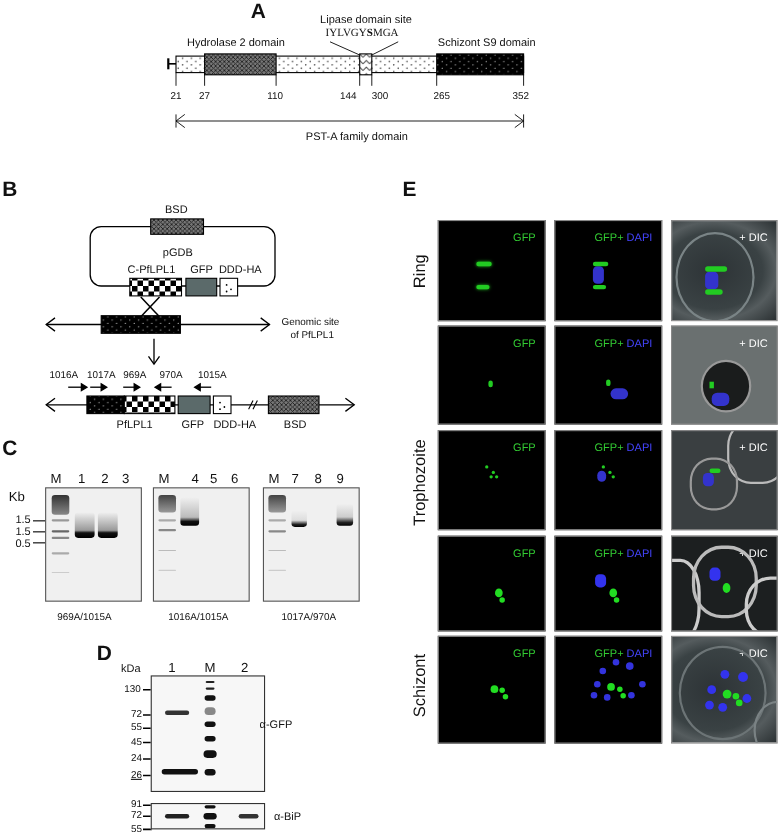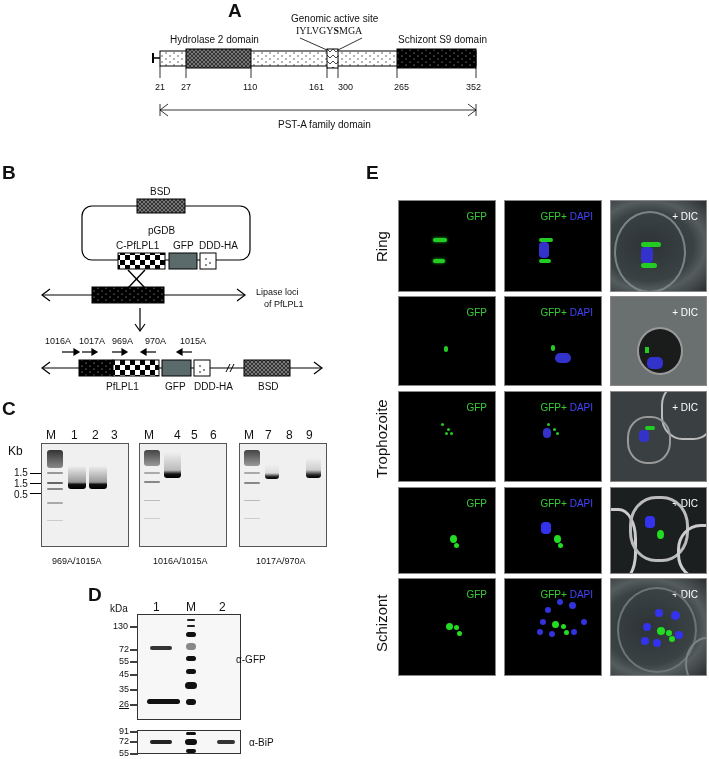--- a/index.html
+++ b/index.html
@@ -66,29 +66,29 @@
       <line x1="338" y1="68" x2="338" y2="78"></line>
       <line x1="397" y1="68" x2="397" y2="78"></line>
       <line x1="476" y1="68" x2="476" y2="78"></line>
     <line x1="160" y1="104" x2="160" y2="116"></line>
       <line x1="476" y1="104" x2="476" y2="116"></line>
     <line x1="160" y1="110" x2="476" y2="110"></line>
     <path d="M168 104L160 110L168 116M468 104L476 110L468 116" fill="none"></path>
   </g>
 </svg>
 <div class="abs t10" style="left:170px;top:34px;">Hydrolase 2 domain</div>
-<div class="abs t10" style="left:291px;top:13px;">Genomic active site</div>
+<div class="abs t10" style="left:291px;top:13px;">Lipase domain site</div>
 <div class="abs t10" style="left:296px;top:25px;font-family:Liberation Serif, serif;">
   <span>IYLVGY</span><b>S</b><span>MGA</span>
 </div>
 <div class="abs t10" style="left:398px;top:34px;">Schizont S9 domain</div>
 <div class="abs t9" style="left:155px;top:82px;">21</div>
 <div class="abs t9" style="left:181px;top:82px;">27</div>
 <div class="abs t9" style="left:243px;top:82px;">110</div>
-<div class="abs t9" style="left:309px;top:82px;">161</div>
+<div class="abs t9" style="left:309px;top:82px;">144</div>
 <div class="abs t9" style="left:338px;top:82px;">300</div>
 <div class="abs t9" style="left:394px;top:82px;">265</div>
 <div class="abs t9" style="left:466px;top:82px;">352</div>
 <div class="abs t10" style="left:278px;top:119px;">PST-A family domain</div>
 
 <div class="abs plabel" style="left:2px;top:162px;">B</div>
 <svg class="abs" style="left:0;top:160px;" width="340" height="220">
 
   <rect x="82" y="46" width="168" height="54" rx="10" fill="none" stroke="#000" stroke-width="1.2"></rect>
   <rect x="137" y="39" width="48" height="14" fill="url(#cross)" stroke="#000"></rect>
@@ -134,21 +134,21 @@
   <line x1="226" y1="212" x2="230" y2="204" stroke="#000"></line>
     <line x1="230" y1="212" x2="234" y2="204" stroke="#000"></line>
   <rect x="244" y="200" width="46" height="16" fill="url(#cross)" stroke="#000"></rect>
 </svg>
 <div class="abs t10" style="left:150px;top:186px;">BSD</div>
 <div class="abs t10" style="left:148px;top:225px;">pGDB</div>
 <div class="abs t10" style="left:116px;top:240px;">C-PfLPL1</div>
 <div class="abs t10" style="left:173px;top:240px;">GFP</div>
 <div class="abs t10" style="left:199px;top:240px;">DDD-HA</div>
 <div class="abs t9" style="left:256px;top:286px;line-height:12px;">
-  <div>Lipase loci</div>
+  <div>Genomic site</div>
   <div style="padding-left:8px;">of PfLPL1</div>
 </div>
 <div class="abs t9" style="left:45px;top:336px;">1016A</div>
 <div class="abs t9" style="left:79px;top:336px;">1017A</div>
 <div class="abs t9" style="left:112px;top:336px;">969A</div>
 <div class="abs t9" style="left:145px;top:336px;">970A</div>
 <div class="abs t9" style="left:180px;top:336px;">1015A</div>
 <div class="abs t10" style="left:106px;top:381px;">PfLPL1</div>
 <div class="abs t10" style="left:165px;top:381px;">GFP</div>
 <div class="abs t10" style="left:194px;top:381px;">DDD-HA</div>
@@ -211,21 +211,21 @@
 <div class="abs plabel" style="left:88px;top:584px;">D</div>
 <div class="abs t10" style="left:110px;top:603px;">kDa</div>
 <div class="abs t12" style="left:153px;top:600px;">1</div>
 <div class="abs t12" style="left:186px;top:600px;">M</div>
 <div class="abs t12" style="left:219px;top:600px;">2</div>
 
 <div class="abs t9" style="left:113px;top:621px;text-align:center;">130</div>
 <div class="abs t9" style="left:119px;top:644px;">72</div>
 <div class="abs t9" style="left:119px;top:656px;">55</div>
 <div class="abs t9" style="left:119px;top:669px;">45</div>
-<div class="abs t9" style="left:119px;top:684px;">35</div>
+<div class="abs t9" style="left:119px;top:684px;">24</div>
 <div class="abs t9" style="left:119px;top:699px;text-decoration:underline;">26</div>
 <svg class="abs" style="left:128px;top:620px;" width="12" height="140">
   <g stroke="#000" stroke-width="1.5">
     <line x1="2" y1="7" x2="10" y2="7"></line>
       <line x1="2" y1="30" x2="10" y2="30"></line>
       <line x1="2" y1="42" x2="10" y2="42"></line>
     <line x1="2" y1="55" x2="10" y2="55"></line>
       <line x1="2" y1="70" x2="10" y2="70"></line>
       <line x1="2" y1="85" x2="10" y2="85"></line>
     <line x1="2" y1="112" x2="10" y2="112"></line>

